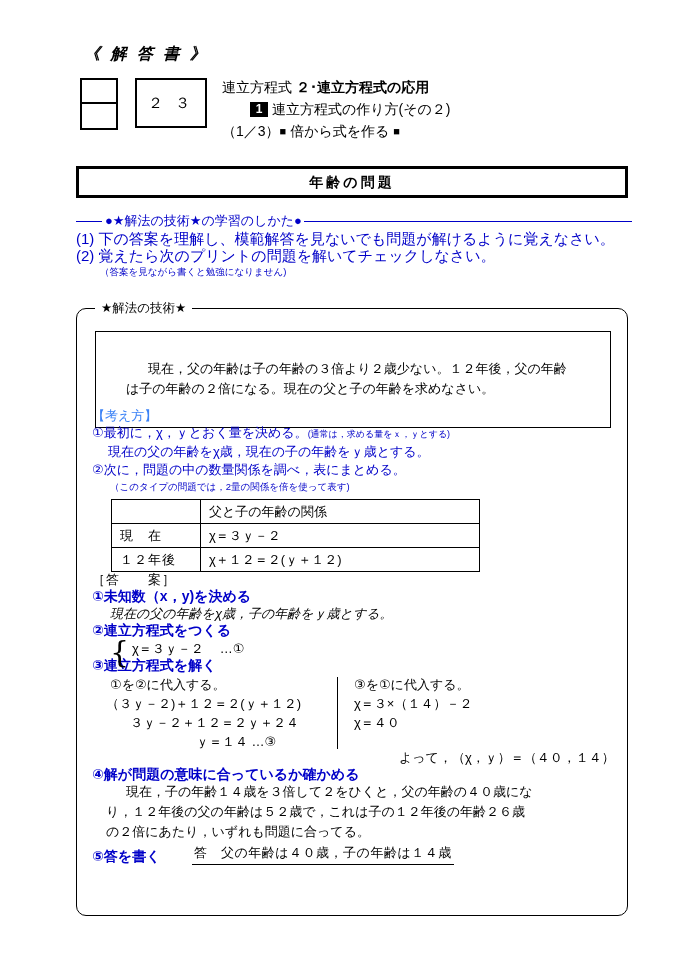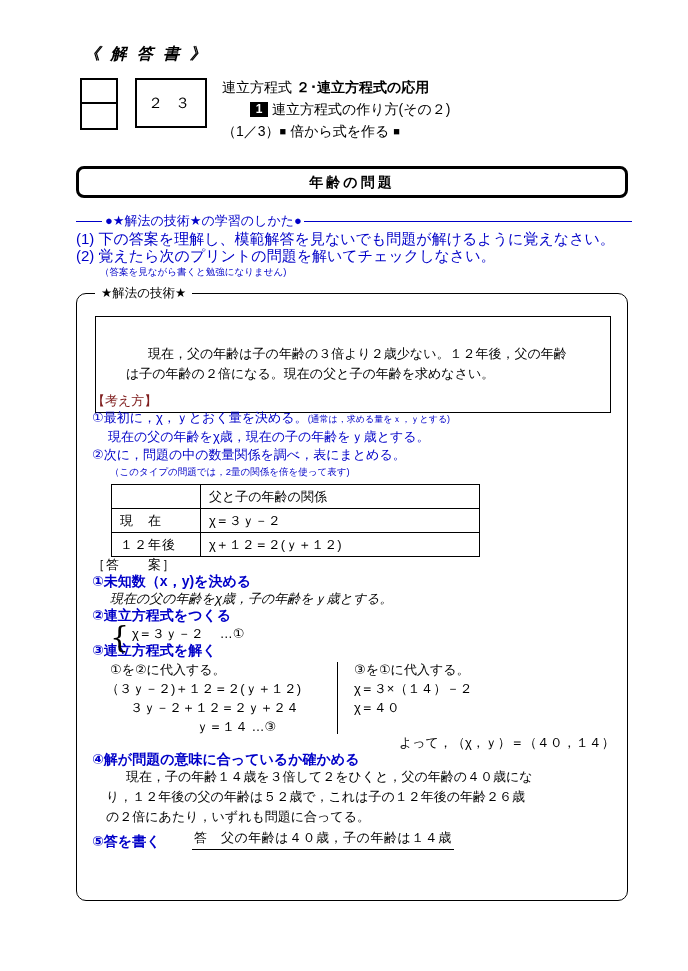--- a/index.html
+++ b/index.html
@@ -91,21 +91,21 @@
   .hdr-l3 { font-size: 14px; white-space: nowrap; }
   .sq { font-size: 11px; vertical-align: 1px; }
 
   
   .banner {
     position: absolute;
     left: 76px; top: 166px;
     width: 552px;
     height: 32px;
     border: 3px solid #000;
-    border-radius: 8px;
+    border-radius: 0;
     box-sizing: border-box;
     text-align: center;
     line-height: 26px;
     font-size: 14px;
     font-weight: bold;
     letter-spacing: 3px;
   }
 
   
   .instr {
@@ -142,21 +142,21 @@
   .instr-small {
     font-size: 9.5px;
     padding-left: 24px;
     line-height: 15px;
     white-space: nowrap;
   }
 
   
   .main-fs {
     position: absolute;
-    left: 76px; top: 293px;
+    left: 76px; top: 308px;
     width: 552px;
     height: 608px;
     box-sizing: border-box;
     border: 1.5px solid #000;
     border-radius: 10px;
   }
   .fs-legend {
     position: absolute;
     left: 18px; top: -9px;
     background: #fff;
@@ -183,21 +183,21 @@
   }
 
   
   .kangae {
     position: absolute;
     left: 15px; top: 98px;
     width: 520px;
   }
   .k-title {
     font-size: 13px;
-    color: #7f1d1d;
+    color: #3b82f6;
     line-height: 17px;
   }
   .k-blue {
     color: #0000c8;
     font-size: 13px;
     line-height: 18px;
     white-space: nowrap;
   }
   .k-blue .tiny {
     font-size: 9px;

